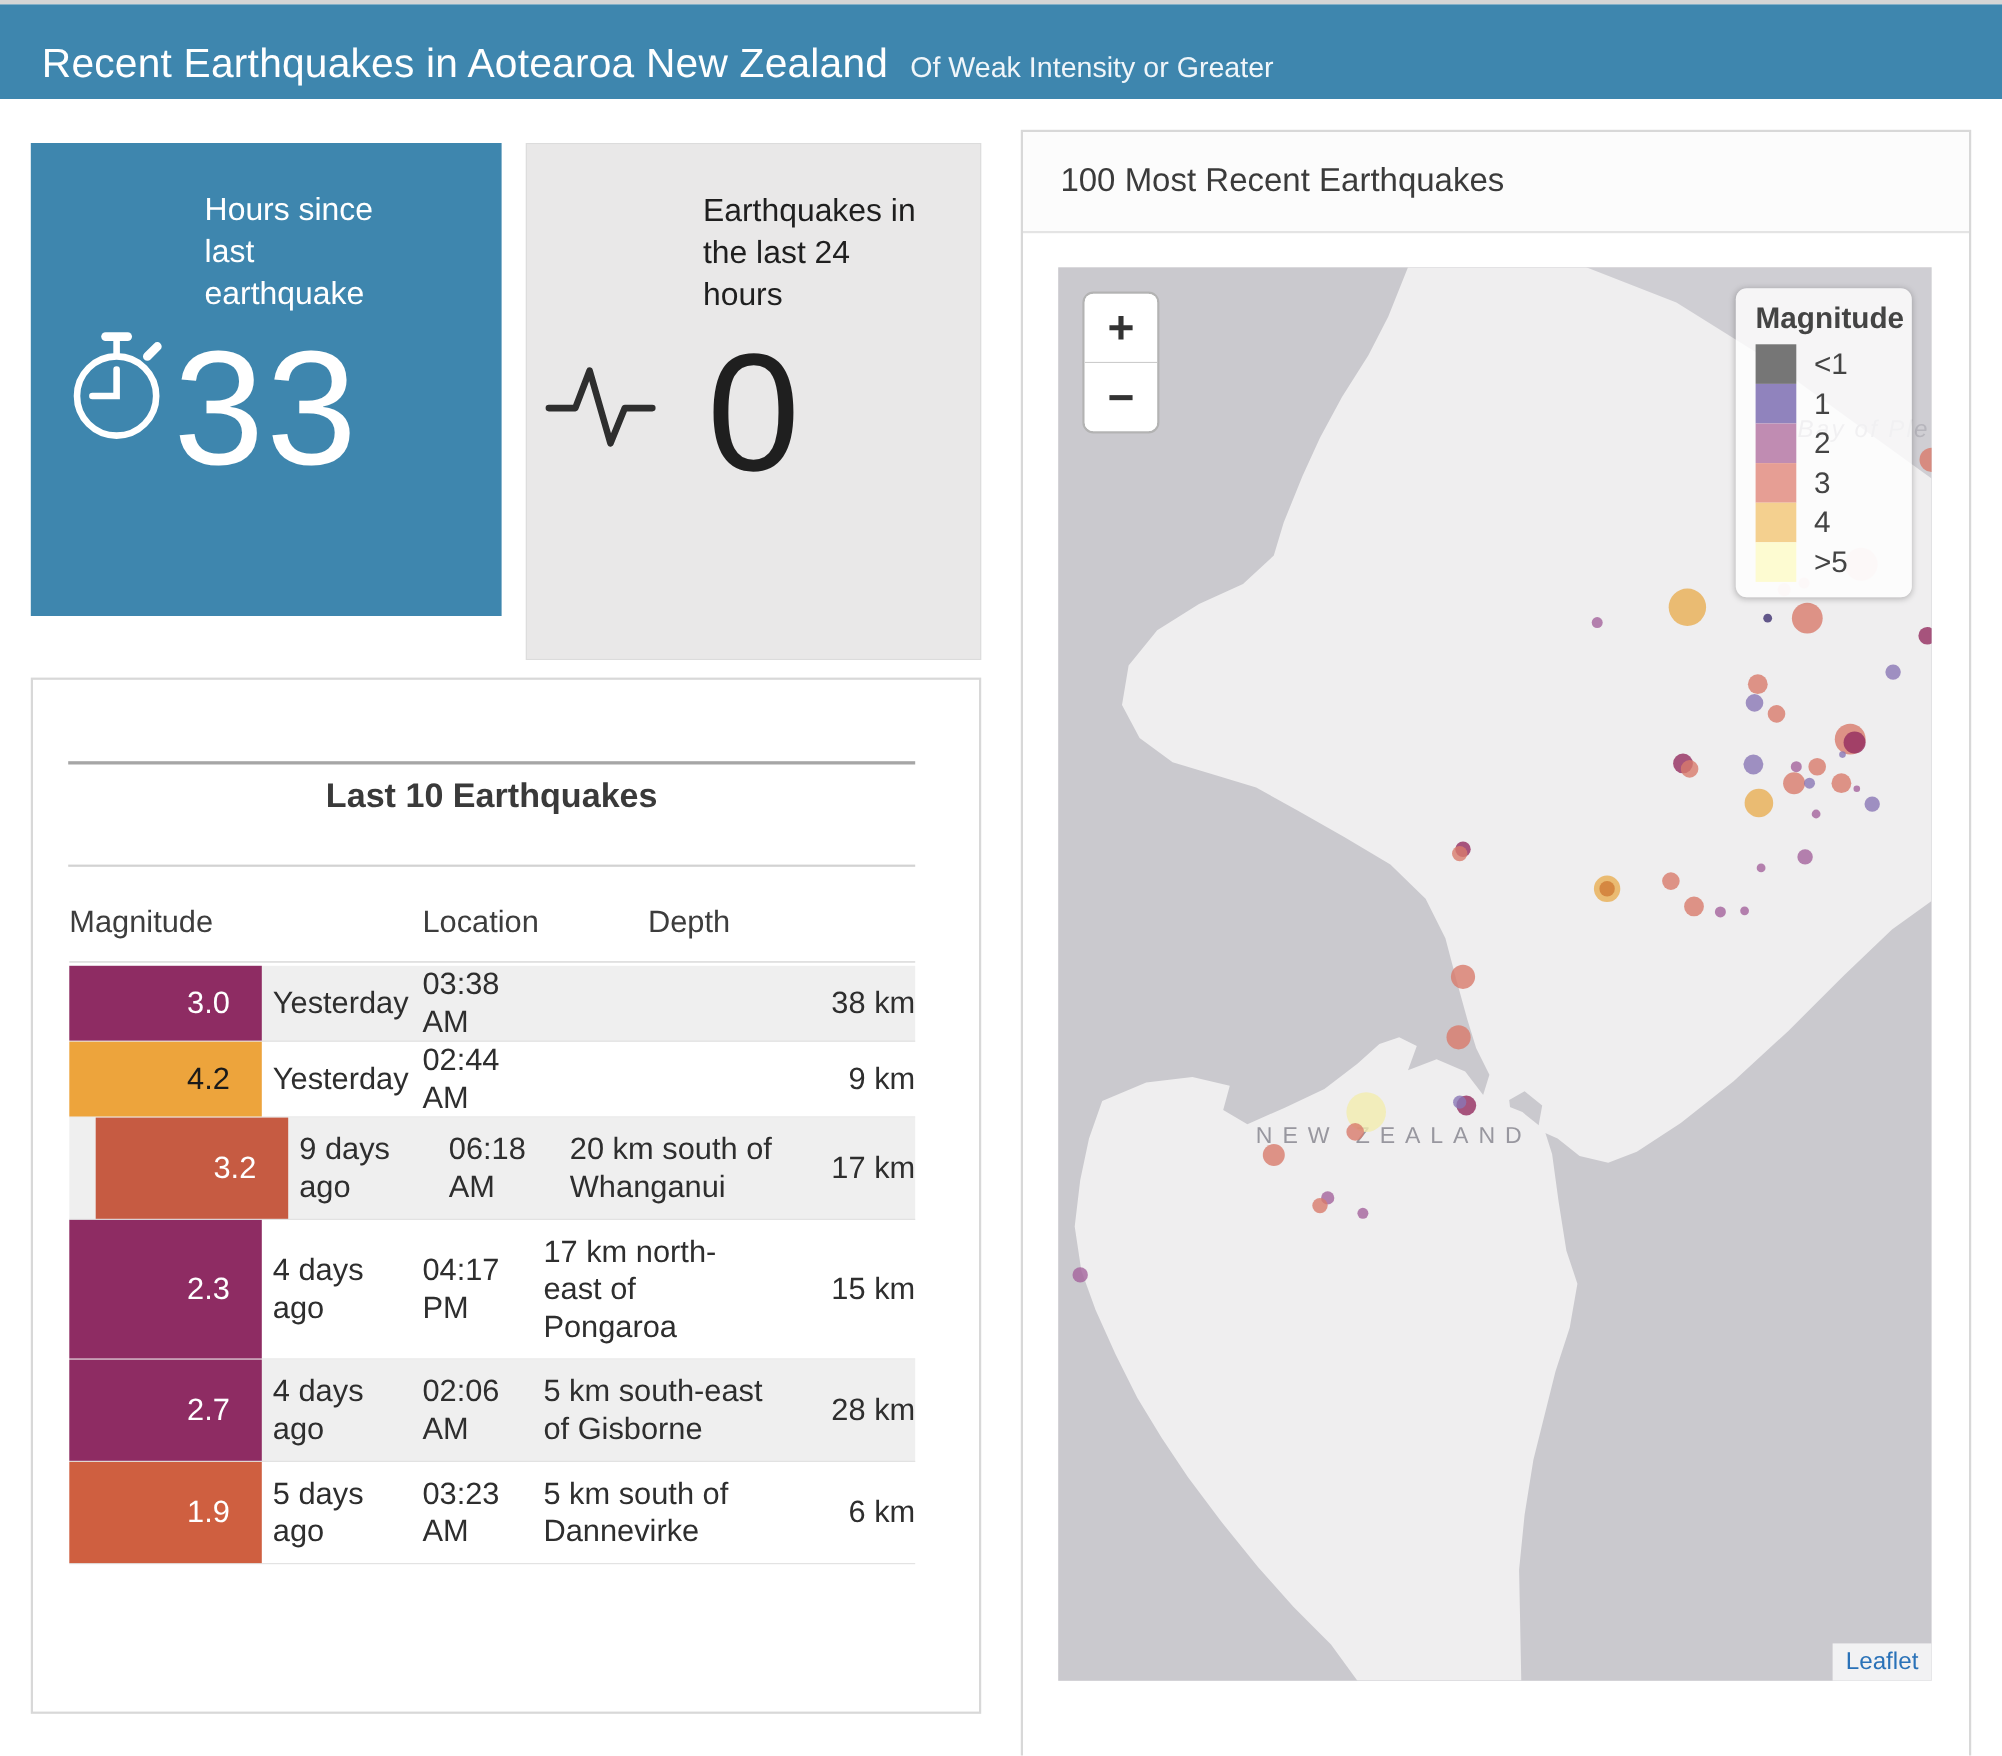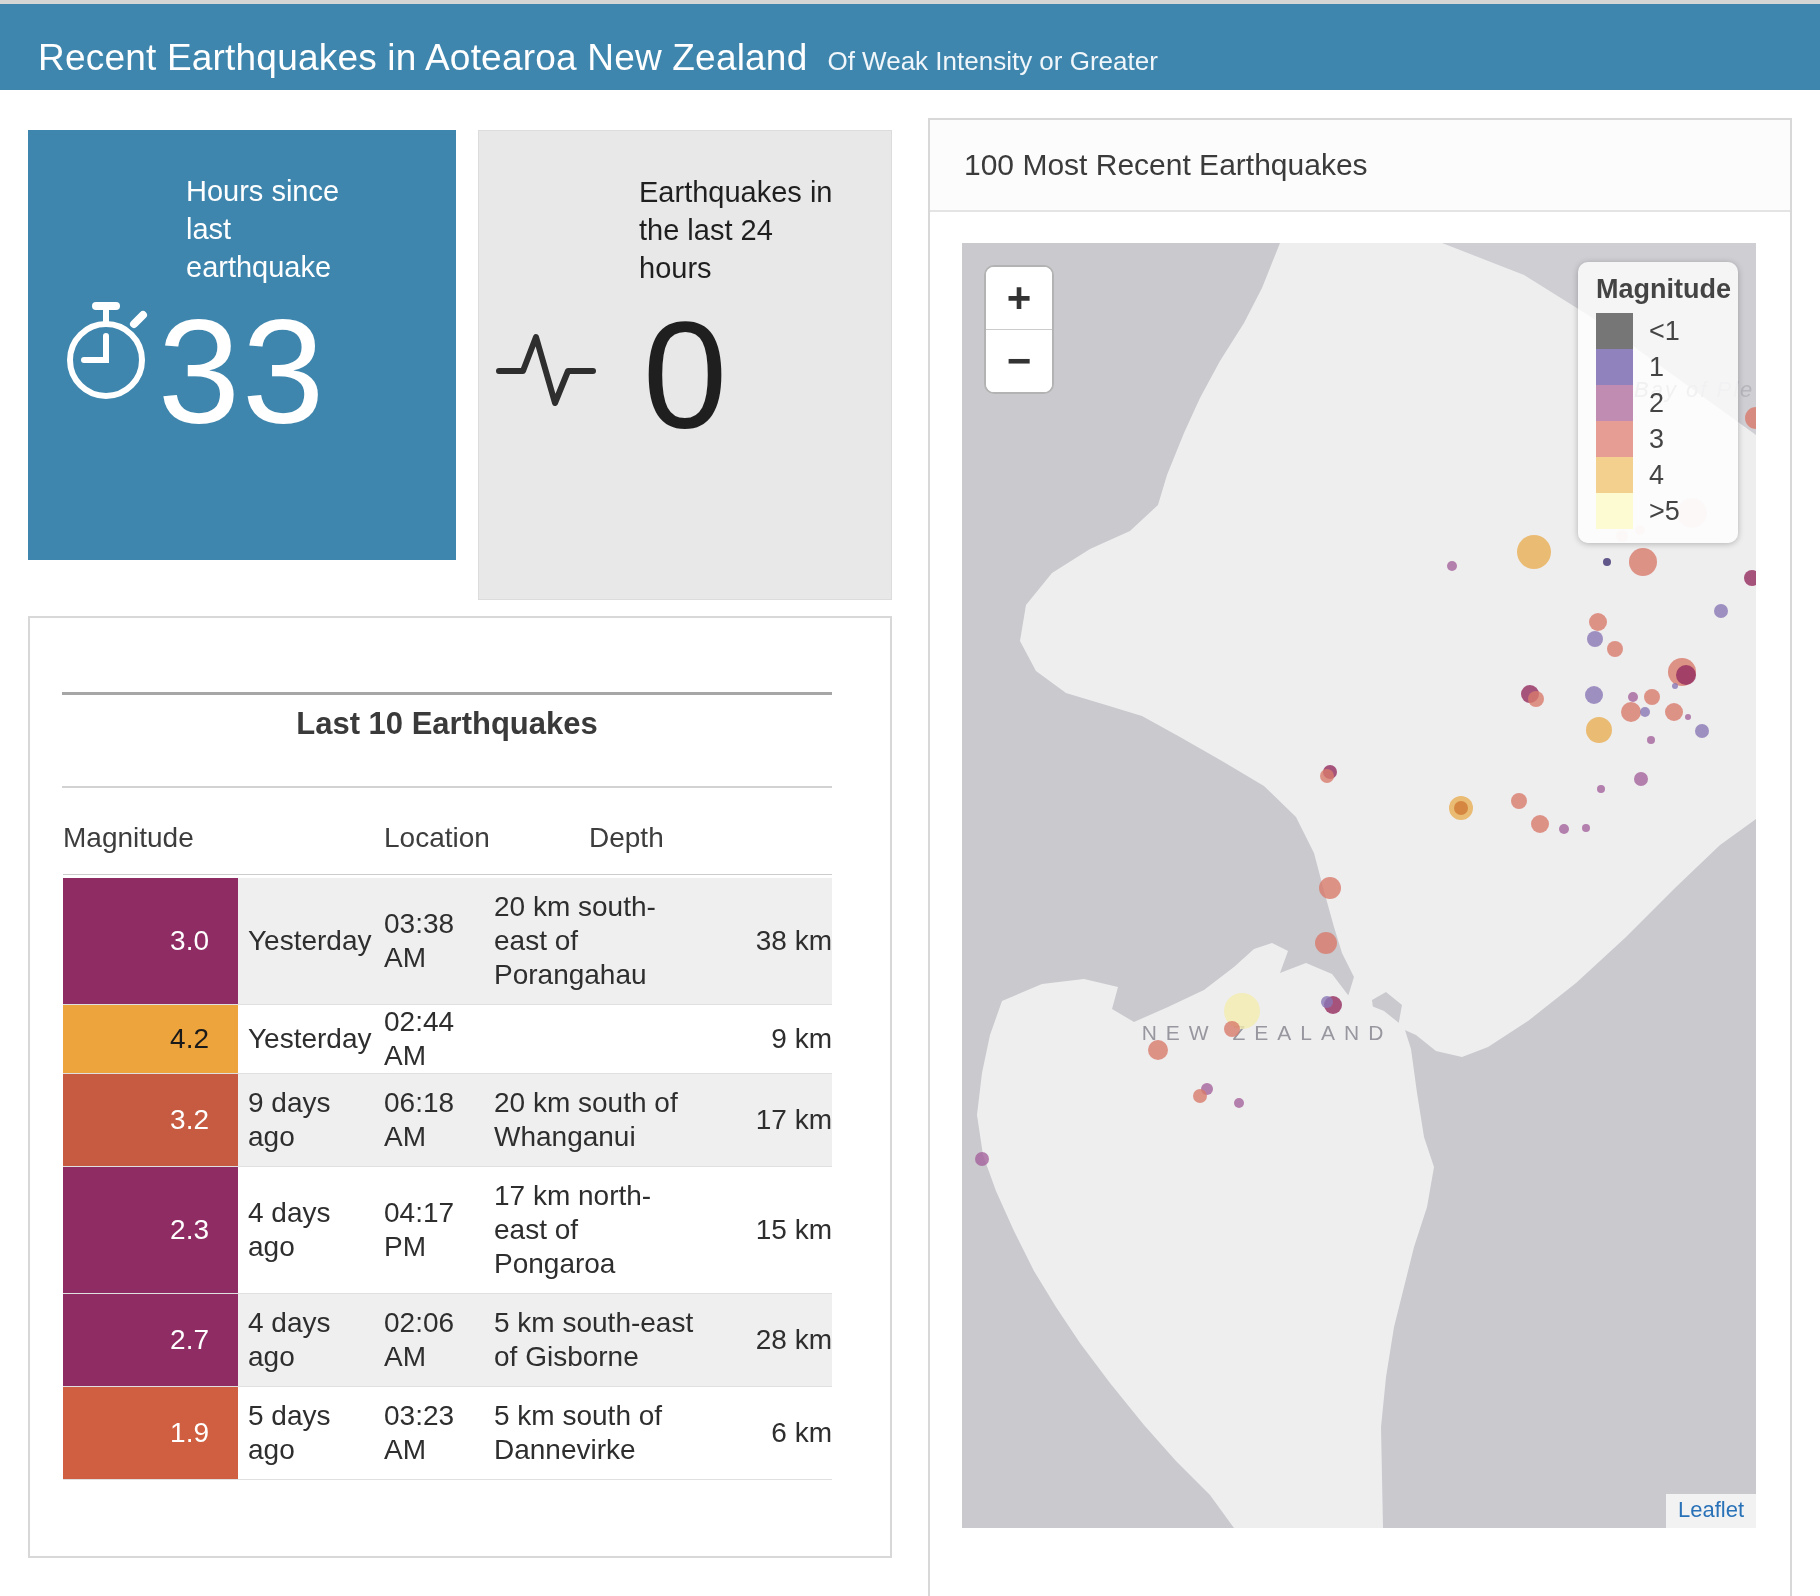--- a/index.html
+++ b/index.html
@@ -128,31 +128,30 @@
     <div class="h-mag">Magnitude</div>
     <div class="h-loc">Location</div>
     <div class="h-depth">Depth</div>
   </div>
   <div class="head-underline"></div>
   <div class="rows" id="rows">
       <div class="t-row shade">
         <div class="c-mag" style="background: rgb(142, 44, 99); color: rgb(255, 255, 255);">3.0</div>
         <div class="c-when">Yesterday</div>
         <div class="c-time">03:38 AM</div>
-        <div class="c-loc">20 km south-east of Porangahau</div>
         <div class="c-depth">38 km</div>
       </div>
       <div class="t-row">
         <div class="c-mag" style="background: rgb(237, 164, 60); color: rgb(26, 26, 26);">4.2</div>
         <div class="c-when">Yesterday</div>
         <div class="c-time">02:44 AM</div>
         <div class="c-depth">9 km</div>
       </div>
       <div class="t-row shade">
-        <div class="c-mag" style="background: rgb(198, 91, 66); color: rgb(255, 255, 255);">3.2</div>
+        <div class="c-mag" style="background: rgb(198, 91, 66); color: rgb(255, 255, 255); margin-left: 24px;">3.2</div>
         <div class="c-when">9 days ago</div>
         <div class="c-time">06:18 AM</div>
         <div class="c-loc">20 km south of Whanganui</div>
         <div class="c-depth">17 km</div>
       </div>
       <div class="t-row">
         <div class="c-mag" style="background: rgb(142, 44, 99); color: rgb(255, 255, 255);">2.3</div>
         <div class="c-when">4 days ago</div>
         <div class="c-time">04:17 PM</div>
         <div class="c-loc">17 km north-east of Pongaroa</div>

